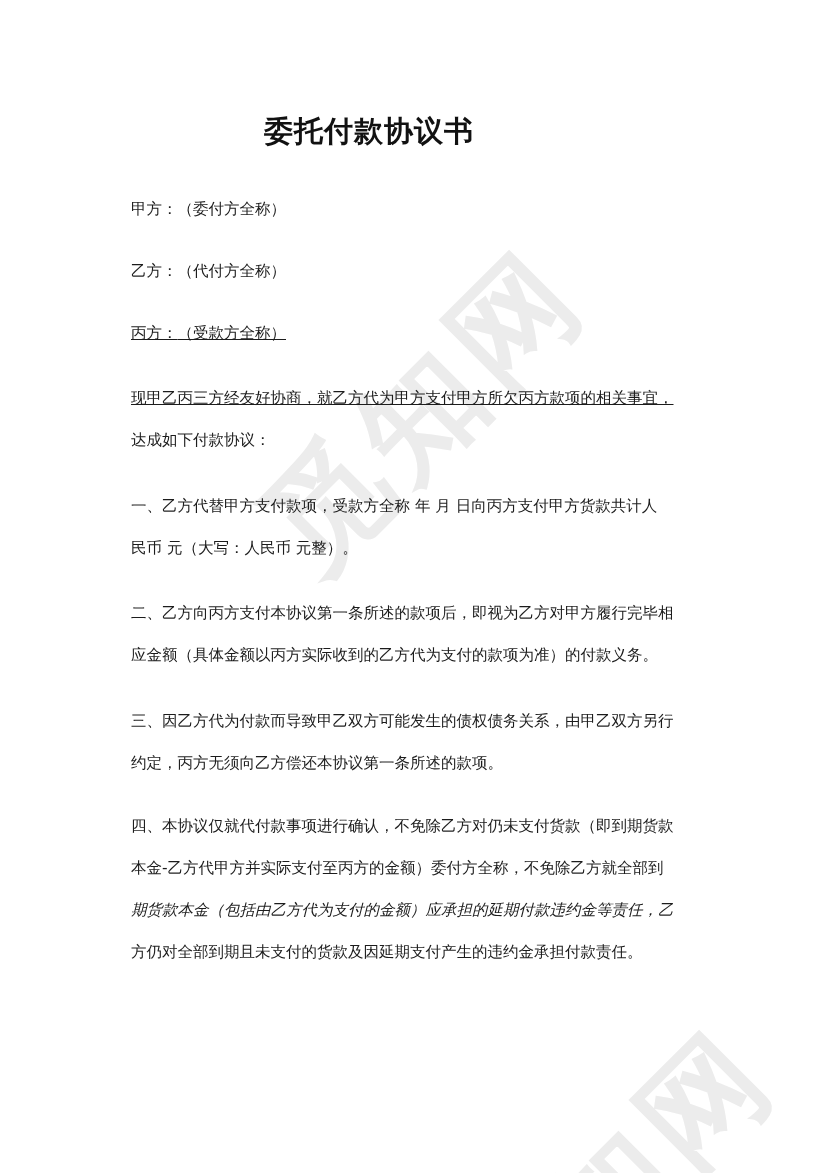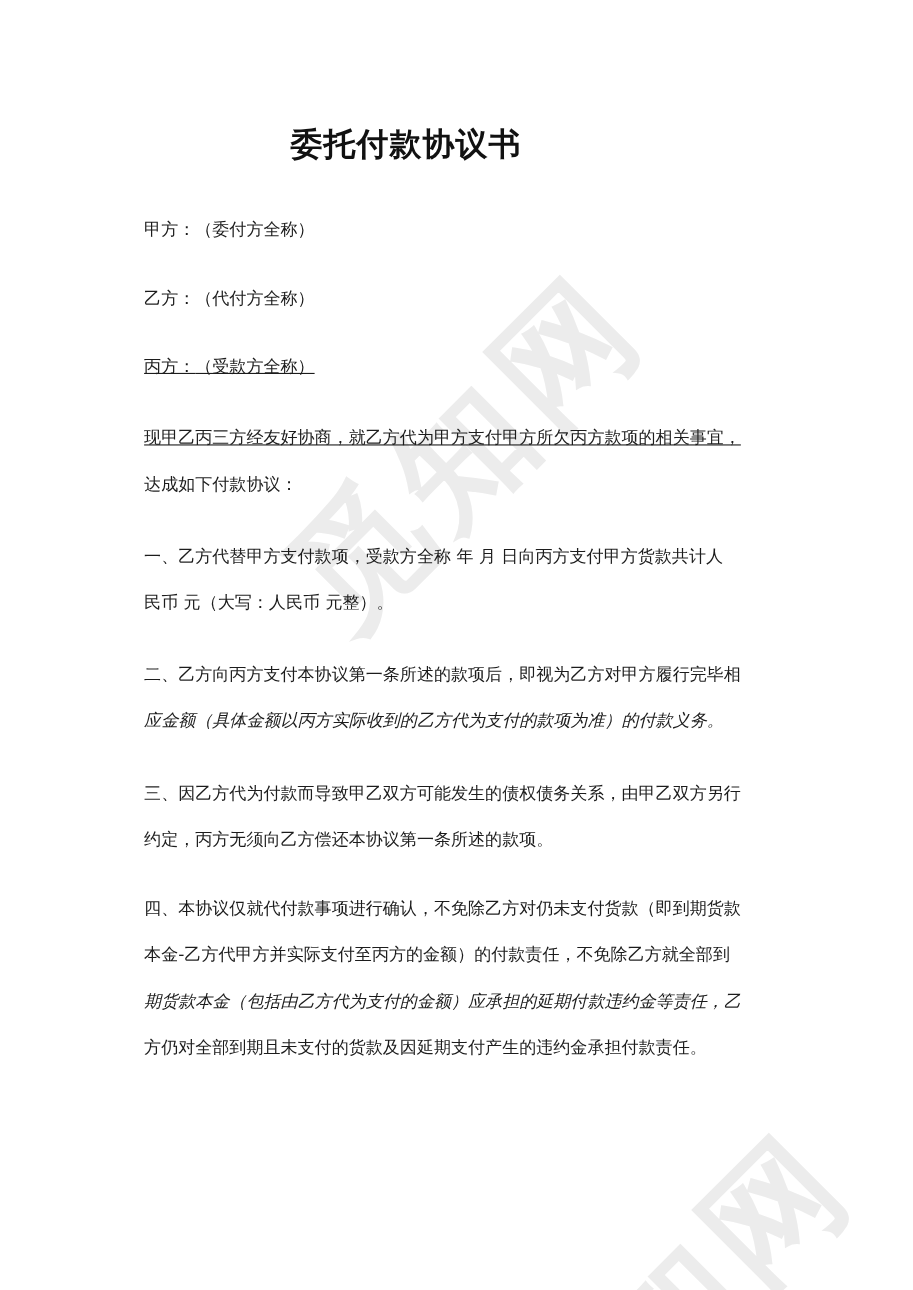--- a/index.html
+++ b/index.html
@@ -74,23 +74,23 @@
     <span>丙方：</span><span>（受款方全称）</span>
   </div>
 
   <div class="line" style="top:388px;text-decoration:underline;">现甲乙丙三方经友好协商，就乙方代为甲方支付甲方所欠丙方款项的相关事宜，</div>
   <div class="line" style="top:430px;">达成如下付款协议：</div>
 
   <div class="line" style="top:496px;">一、乙方代替甲方支付款项，受款方全称  年  月  日向丙方支付甲方货款共计人</div>
   <div class="line" style="top:538px;">民币  元（大写：人民币  元整）。</div>
 
   <div class="line" style="top:603px;">二、乙方向丙方支付本协议第一条所述的款项后，即视为乙方对甲方履行完毕相</div>
-  <div class="line" style="top:645px;font-style:italic;">应金额（具体金额以丙方实际收到的乙方代为支付的款项为准）的付款义务。</div>
+  <div class="line" style="top:645px;">应金额（具体金额以丙方实际收到的乙方代为支付的款项为准）的付款义务。</div>
 
   <div class="line" style="top:711px;">三、因乙方代为付款而导致甲乙双方可能发生的债权债务关系，由甲乙双方另行</div>
   <div class="line" style="top:753px;">约定，丙方无须向乙方偿还本协议第一条所述的款项。</div>
 
   <div class="line" style="top:816px;">四、本协议仅就代付款事项进行确认，不免除乙方对仍未支付货款（即到期货款</div>
-  <div class="line" style="top:858px;">本金-乙方代甲方并实际支付至丙方的金额）的付款责任，不免除乙方就全部到</div>
+  <div class="line" style="top:858px;">本金-乙方代甲方并实际支付至丙方的金额）委付方全称，不免除乙方就全部到</div>
   <div class="line" style="top:900px;font-style:italic;">期货款本金（包括由乙方代为支付的金额）应承担的延期付款违约金等责任，乙</div>
   <div class="line" style="top:942px;text-align:right;">方仍对全部到期且未支付的货款及因延期支付产生的违约金承担付款责任。</div>
 
 </div>
 
 </body></html>

